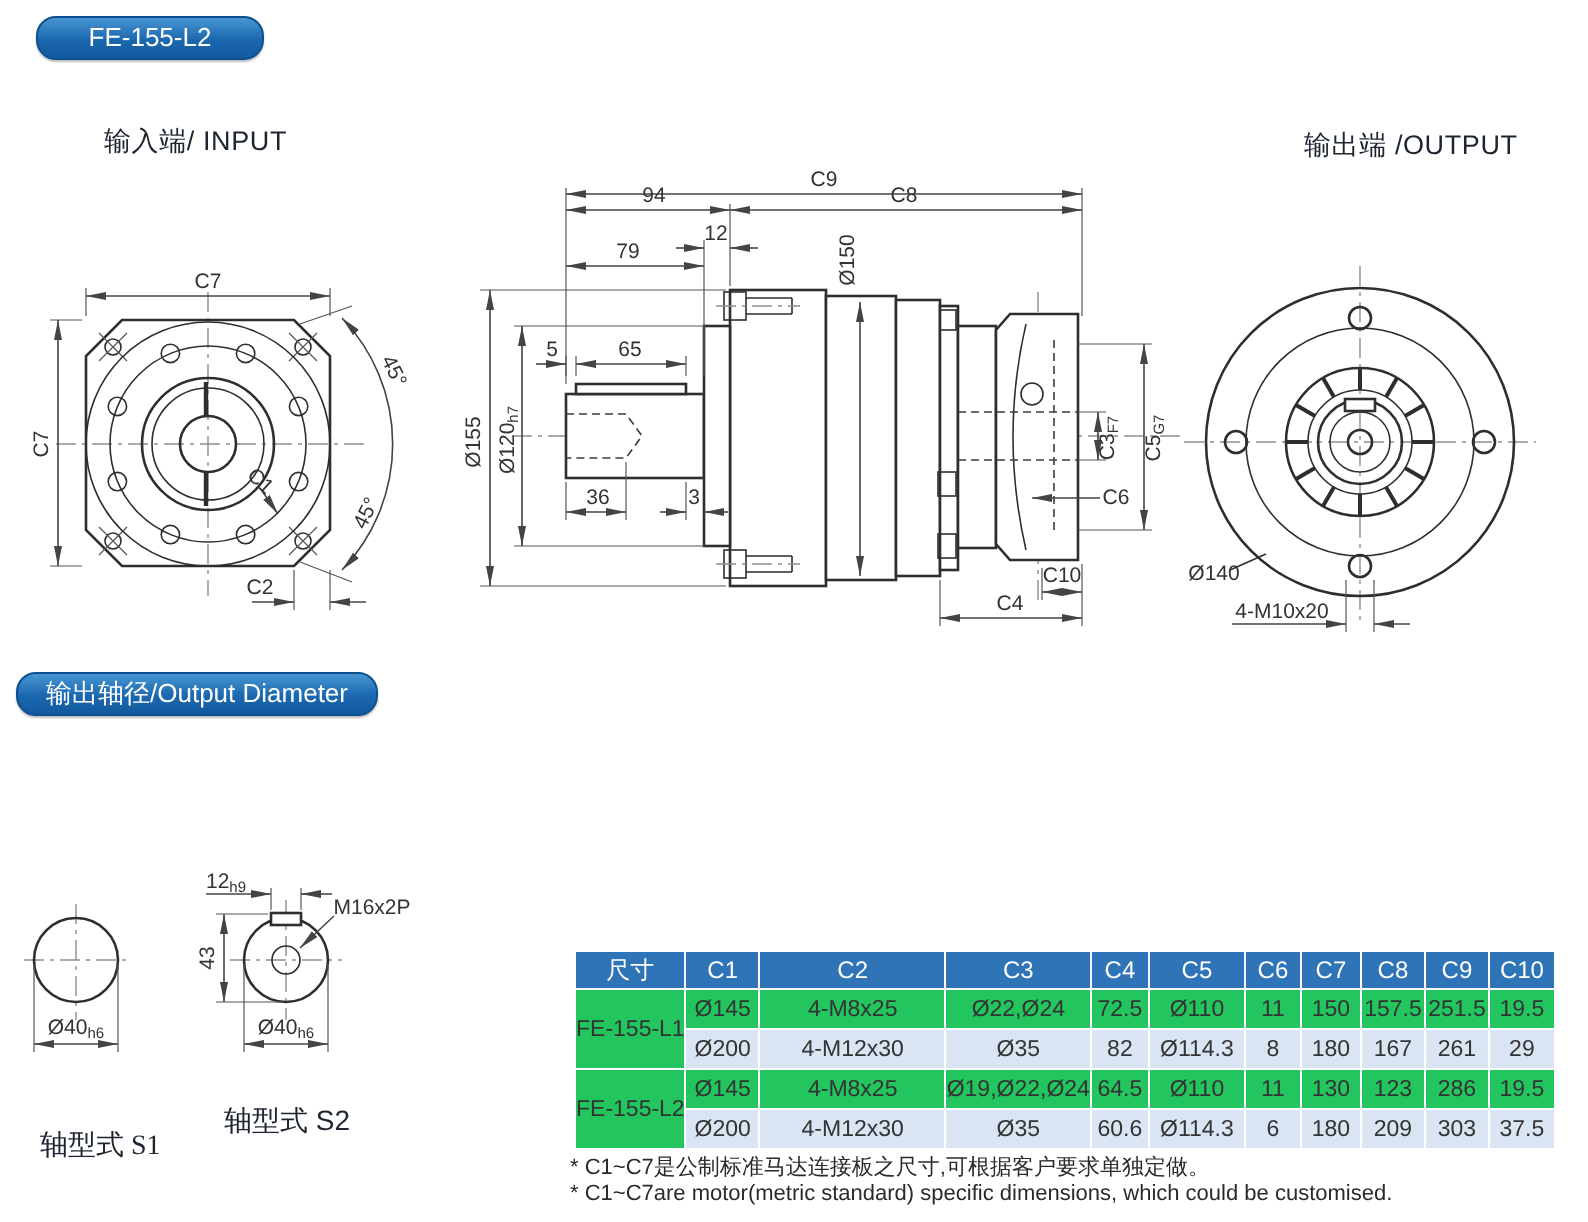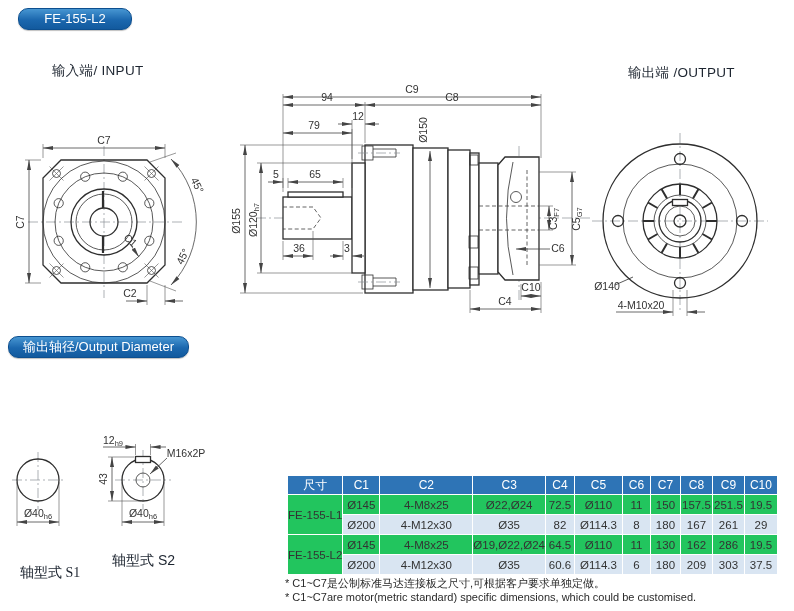--- a/index.html
+++ b/index.html
@@ -9,21 +9,21 @@
   }
   .tag{
     position:absolute;background:linear-gradient(180deg,#4796d2 0%,#1b67ae 55%,#125a9e 100%);
     color:#fff;border:1px solid #0d4f8f;border-radius:10px;height:20px;line-height:20px;
     text-align:center;font-size:13px;padding:0 14px;box-shadow:0 1px 1px rgba(0,0,0,.25);
   }
   #tag-model{left:18px;top:8px;min-width:84px;}
   #tag-output-dia{left:8px;top:336px;}
   .viewlabel{position:absolute;font-size:13.5px;color:#1d2530;letter-spacing:.3px;text-align:right;}
   #lbl-input{left:52px;top:62px;}
-  #lbl-output{left:628px;top:64px;}
+  #lbl-output{left:652px;top:64px;}
   .shaftlabel{position:absolute;font-size:14px;color:#1d2530;}
   #lbl-s1{left:20px;top:564px;font-family:Liberation Serif, serif;}
   #lbl-s2{left:112px;top:552px;}
   svg{position:absolute;}
   svg text{font-family:"Liberation Sans","DejaVu Sans",sans-serif;font-size:10.5px;fill:#333;text-anchor:middle;}
   svg .sub{font-size:7.5px;}
   .out{stroke:#2e2e2e;stroke-width:1.3;fill:none;}
   .outf{stroke:#2e2e2e;stroke-width:1.3;fill:#fff;}
   .thin{stroke:#2e2e2e;stroke-width:0.8;fill:none;}
   .ext{stroke:#555;stroke-width:0.6;fill:none;}
@@ -340,21 +340,21 @@
     </tr>
     <tr class="r-light">
       <td class="model" rowspan="2">FE-155-L2</td>
       <td>Ø145</td>
       <td>4-M8x25</td>
       <td>Ø19,Ø22,Ø24</td>
       <td>64.5</td>
       <td>Ø110</td>
       <td>11</td>
       <td>130</td>
-      <td>162</td>
+      <td>123</td>
       <td>286</td>
       <td>19.5</td>
     </tr>
     <tr class="r-blue">
       <td>Ø200</td>
       <td>4-M12x30</td>
       <td>Ø35</td>
       <td>60.6</td>
       <td>Ø114.3</td>
       <td>6</td>

